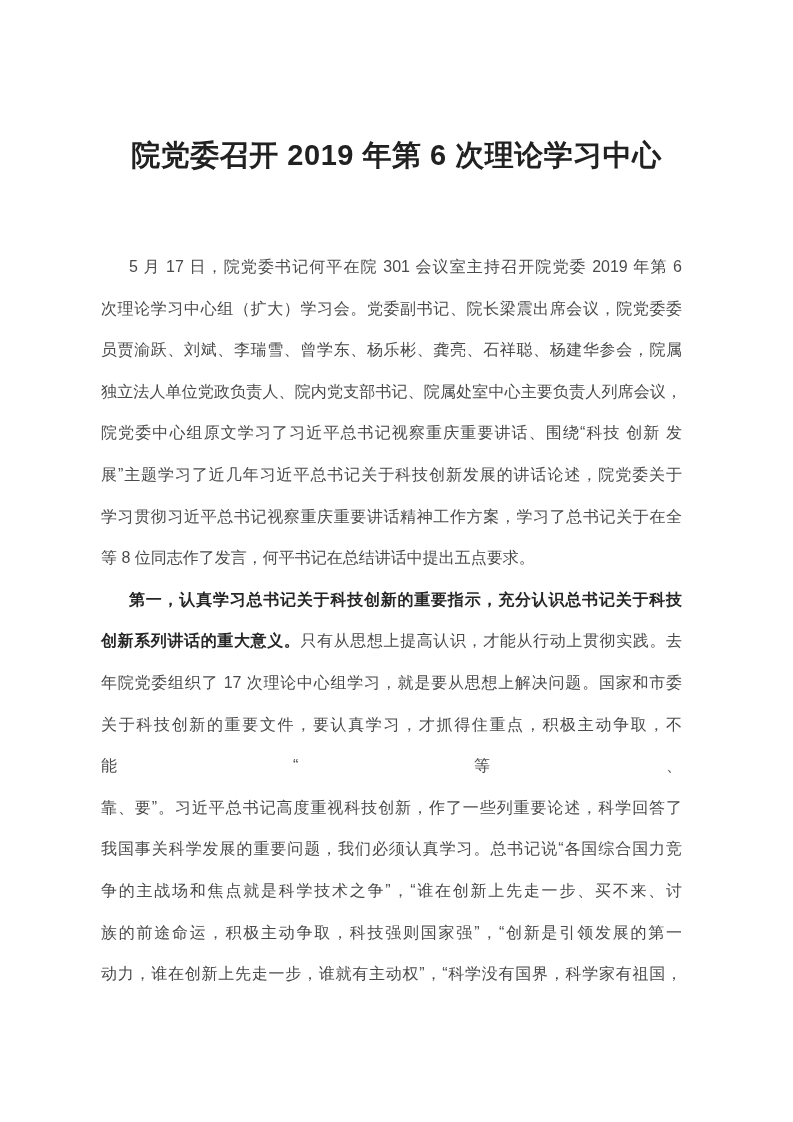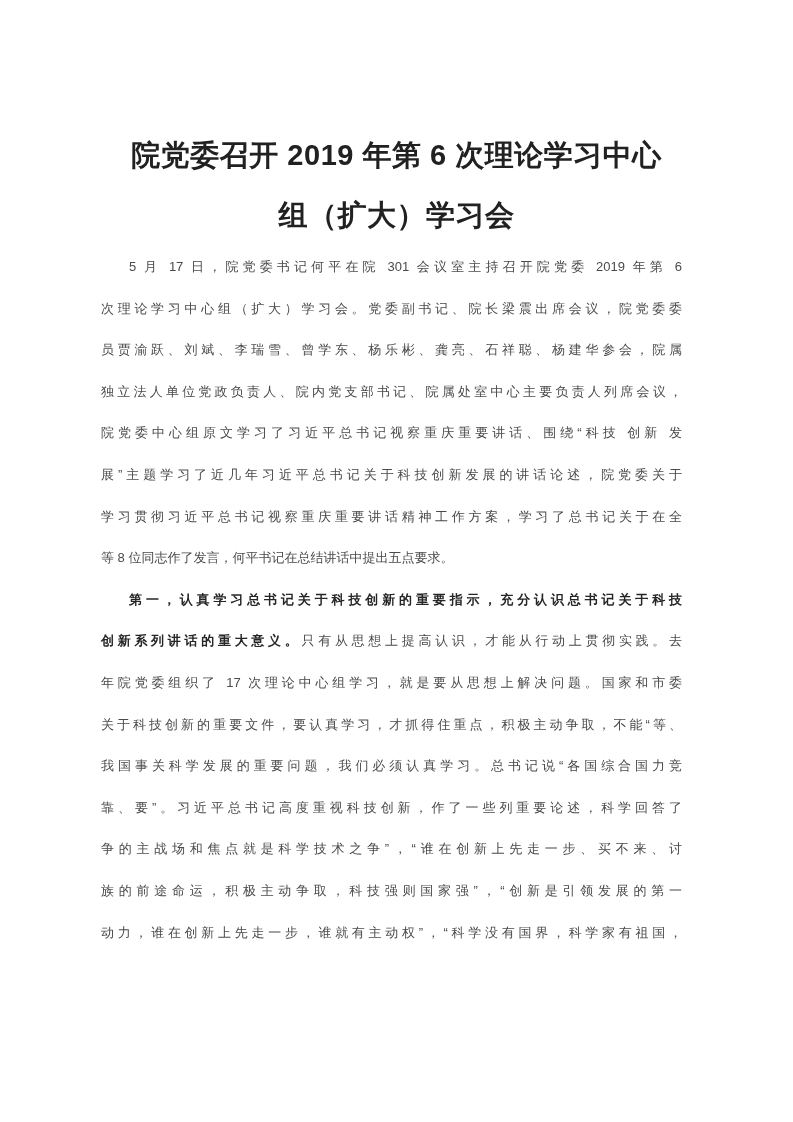--- a/index.html
+++ b/index.html
@@ -28,21 +28,21 @@
     letter-spacing: 0.5px;
   }
   .title-line {
     white-space: nowrap;
   }
   .doc-body {
     position: absolute;
     top: 246px;
     left: 101px;
     width: 581px;
-    font-size: 13px;
+    font-size: 16px;
     line-height: 41.6px;
     color: var(--body-color, #4a4a4a);
   }
   .line {
     text-align: justify;
     text-align-last: justify;
     text-justify: inter-character;
   }
   .line.last {
     text-align-last: left;
@@ -54,38 +54,37 @@
     font-weight: bold;
     color: var(--bold-color, #262626);
   }
 </style>
 </head>
 <body>
 
 <div class="page">
   <div class="doc-title">
     <div class="title-line">院党委召开 2019 年第 6 次理论学习中心</div>
-    <div class="title-line">组（扩大）学习会</div>
   </div>
   <div class="doc-body">
       <div>
         <div class="line indent">5 月 17 日，院党委书记何平在院 301 会议室主持召开院党委 2019 年第 6</div>
         <div class="line">次理论学习中心组（扩大）学习会。党委副书记、院长梁震出席会议，院党委委</div>
         <div class="line">员贾渝跃、刘斌、李瑞雪、曾学东、杨乐彬、龚亮、石祥聪、杨建华参会，院属</div>
         <div class="line">独立法人单位党政负责人、院内党支部书记、院属处室中心主要负责人列席会议，</div>
         <div class="line">院党委中心组原文学习了习近平总书记视察重庆重要讲话、围绕“科技 创新 发</div>
         <div class="line">展”主题学习了近几年习近平总书记关于科技创新发展的讲话论述，院党委关于</div>
         <div class="line">学习贯彻习近平总书记视察重庆重要讲话精神工作方案，学习了总书记关于在全</div>
         <div class="line last">等 8 位同志作了发言，何平书记在总结讲话中提出五点要求。</div>
       </div>
       <div>
         <div class="line indent"><span class="bold-run">第一，认真学习总书记关于科技创新的重要指示，充分认识总书记关于科技</span></div>
         <div class="line"><span class="bold-run">创新系列讲话的重大意义。</span>只有从思想上提高认识，才能从行动上贯彻实践。去</div>
         <div class="line">年院党委组织了 17 次理论中心组学习，就是要从思想上解决问题。国家和市委</div>
         <div class="line">关于科技创新的重要文件，要认真学习，才抓得住重点，积极主动争取，不能“等、</div>
+        <div class="line">靠、要”。习近平总书记高度重视科技创新，作了一些列重要论述，科学回答了</div>
         <div class="line">我国事关科学发展的重要问题，我们必须认真学习。总书记说“各国综合国力竞</div>
-        <div class="line">靠、要”。习近平总书记高度重视科技创新，作了一些列重要论述，科学回答了</div>
         <div class="line">争的主战场和焦点就是科学技术之争”，“谁在创新上先走一步、买不来、讨</div>
         <div class="line">族的前途命运，积极主动争取，科技强则国家强”，“创新是引领发展的第一</div>
         <div class="line">动力，谁在创新上先走一步，谁就有主动权”，“科学没有国界，科学家有祖国，</div>
       </div>
     </div>
 </div>
 
 </body></html>

